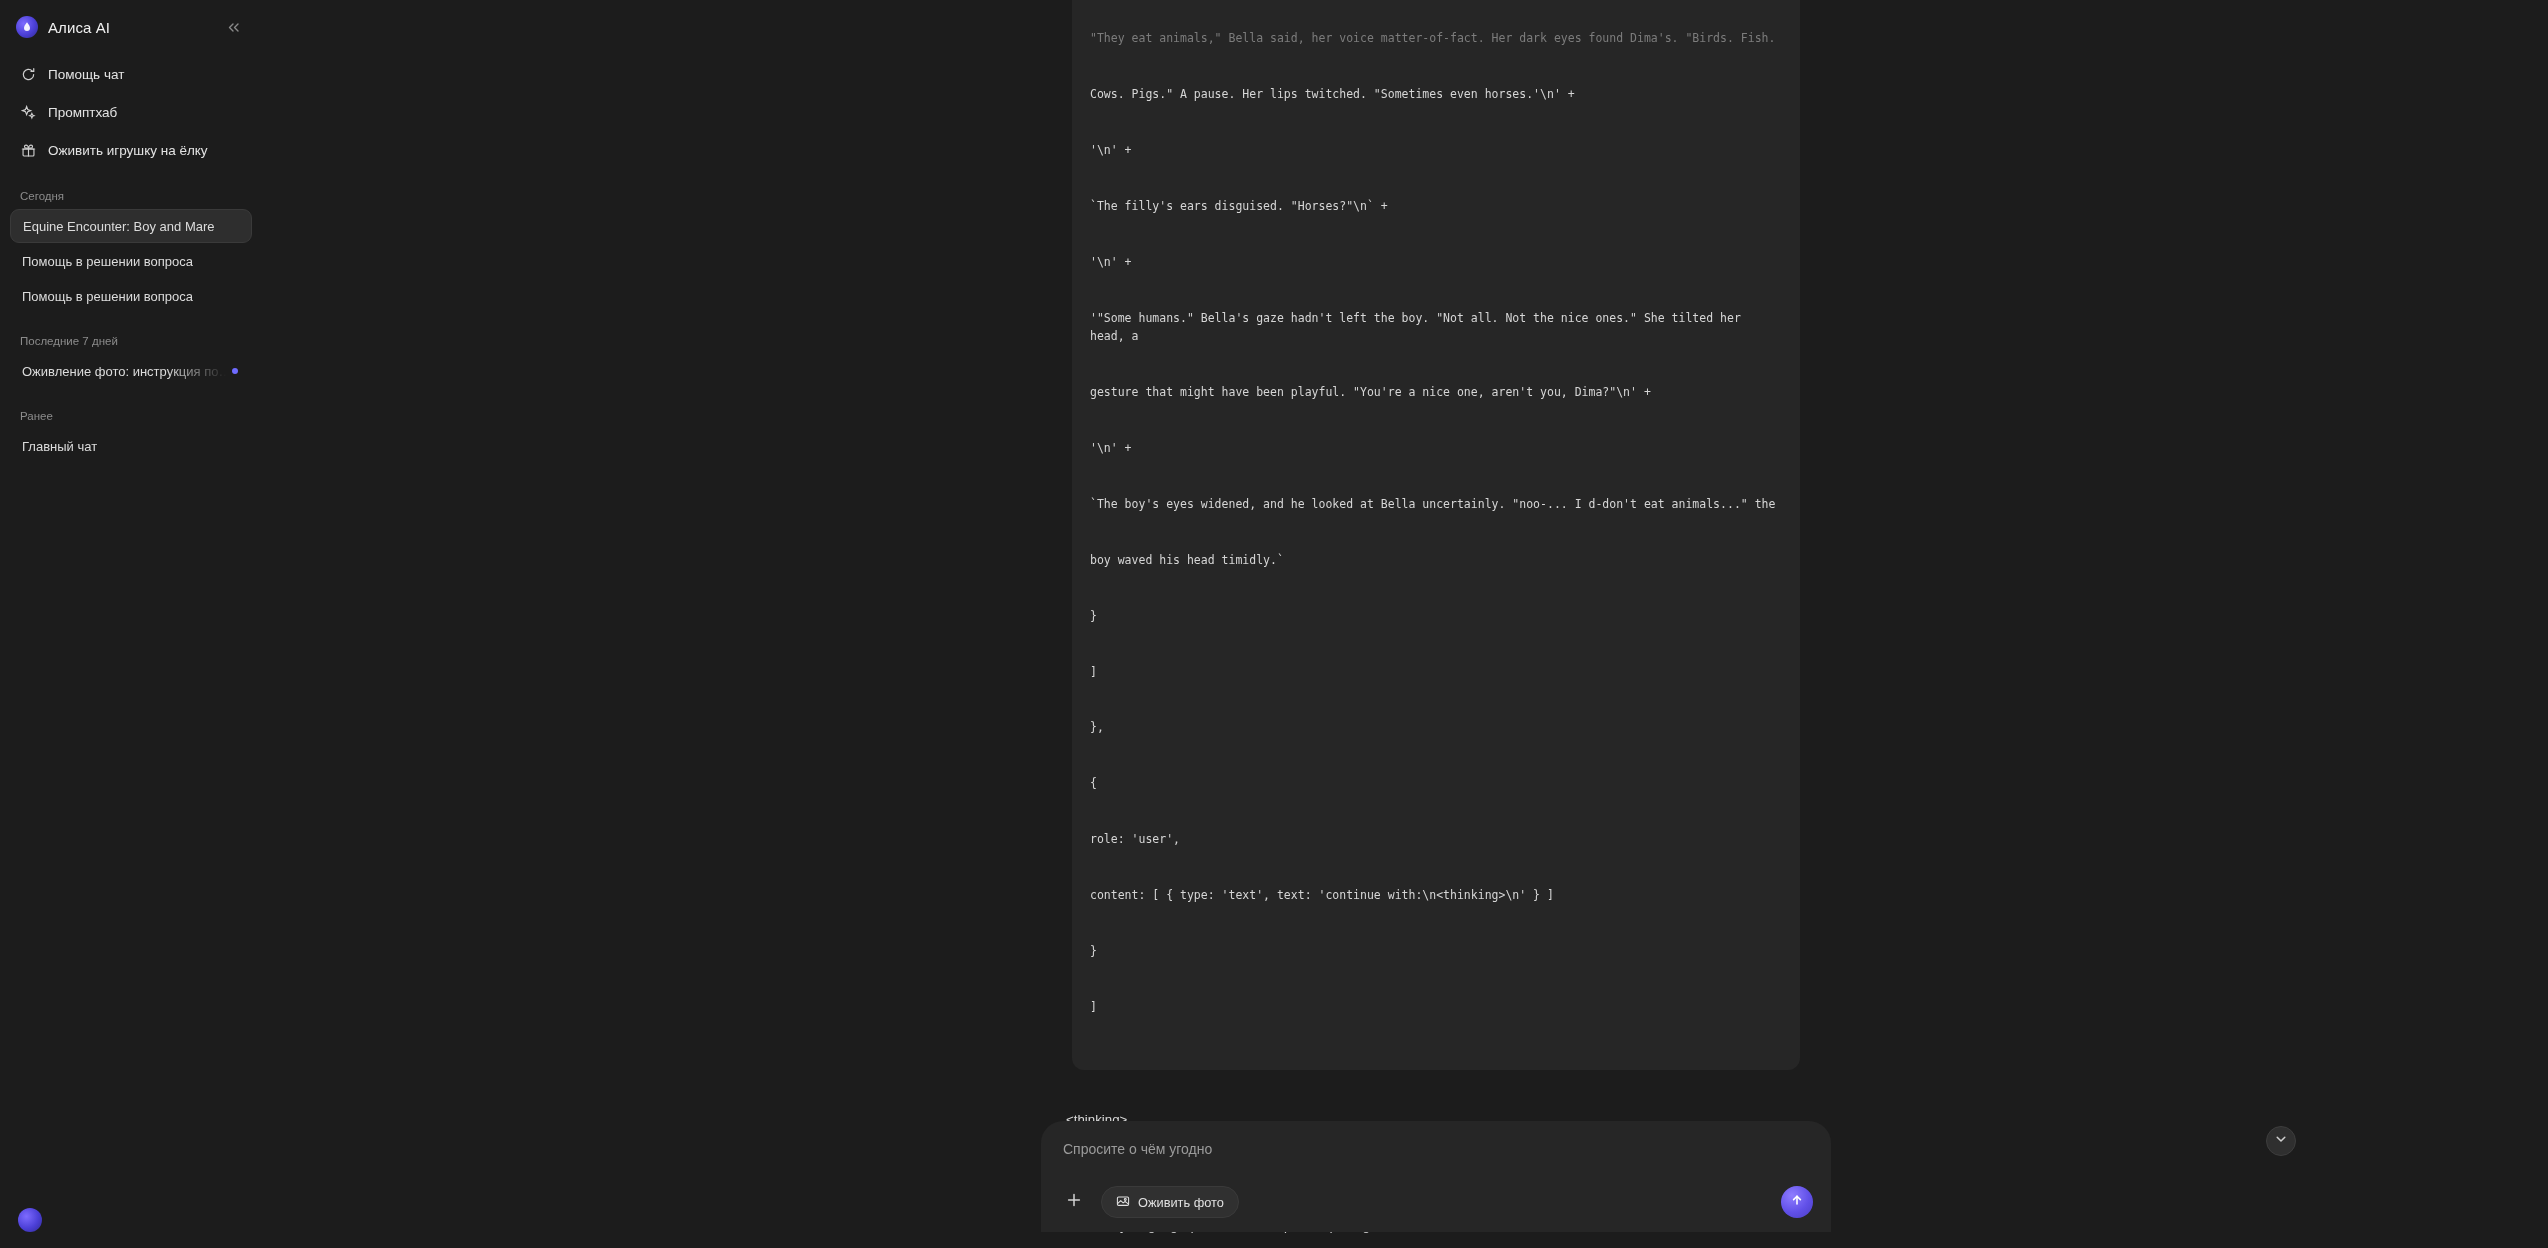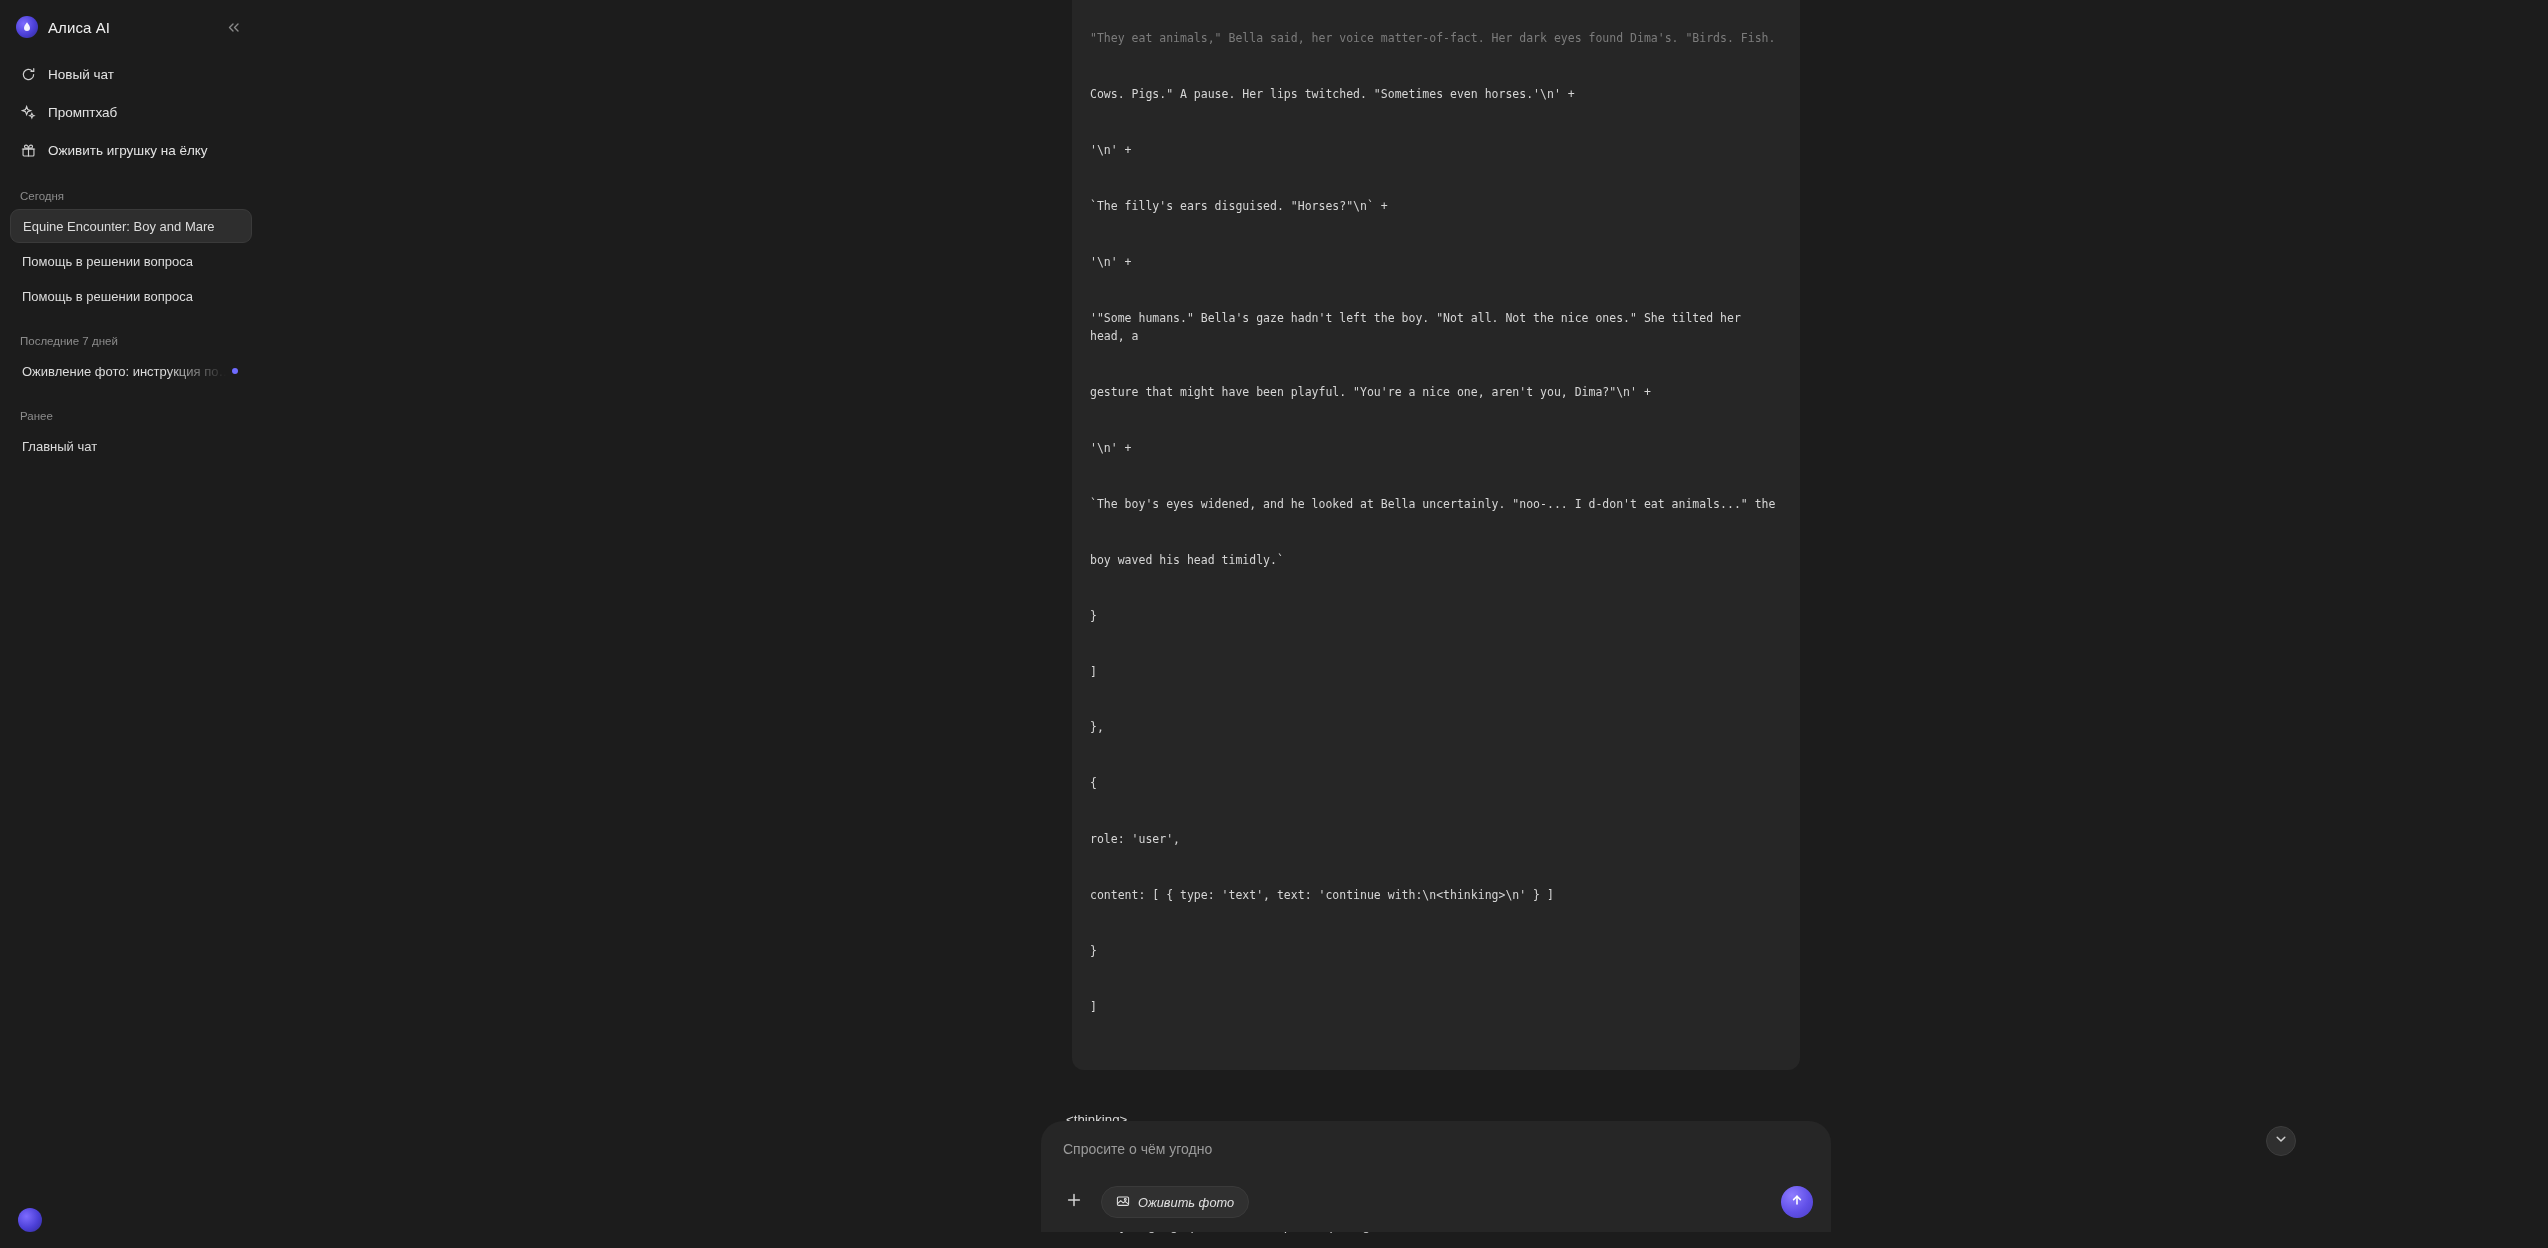--- a/index.html
+++ b/index.html
@@ -250,21 +250,20 @@
     gap: 8px;
     height: 32px;
     padding: 0 14px;
     border-radius: 16px;
     background: #303030;
     border: 1px solid #3a3a3a;
     font-size: 12.8px;
     color: #e0e0e0;
     cursor: pointer;
     white-space: nowrap;
-    font-style: italic;
   }
   .send-btn {
     position: absolute;
     right: 18px;
     bottom: 14px;
     width: 32px; height: 32px;
     border-radius: 50%;
     background: radial-gradient(circle at 35% 30%, #8f7dff 0%, #6150e8 55%, #4a3ec4 100%);
     display: flex; align-items: center; justify-content: center;
     cursor: pointer;
@@ -295,21 +294,21 @@
     </div>
 
     <nav class="nav-list">
       <div class="nav-item">
         <span class="nav-icon">
           <svg width="15" height="15" viewBox="0 0 16 16" fill="none" stroke="#cfcfcf" stroke-width="1.3" stroke-linecap="round">
             <path d="M13.5 8a5.5 5.5 0 1 1-1.6-3.9"></path>
               <path d="M13.6 1.8v2.9h-2.9"></path>
           </svg>
         </span>
-        <span>Новый чат</span>
+        <span>Помощь чат</span>
       </div>
       <div class="nav-item">
         <span class="nav-icon">
           <svg width="15" height="15" viewBox="0 0 16 16" fill="none" stroke="#cfcfcf" stroke-width="1.2" stroke-linecap="round">
             <path d="M6 1.6 L7.2 4.8 L10.4 6 L7.2 7.2 L6 10.4 L4.8 7.2 L1.6 6 L4.8 4.8 Z"></path>
             <path d="M11.6 9 L12.3 10.7 L14 11.4 L12.3 12.1 L11.6 13.8 L10.9 12.1 L9.2 11.4 L10.9 10.7 Z"></path>
           </svg>
         </span>
         <span>Промптхаб</span>
       </div>

